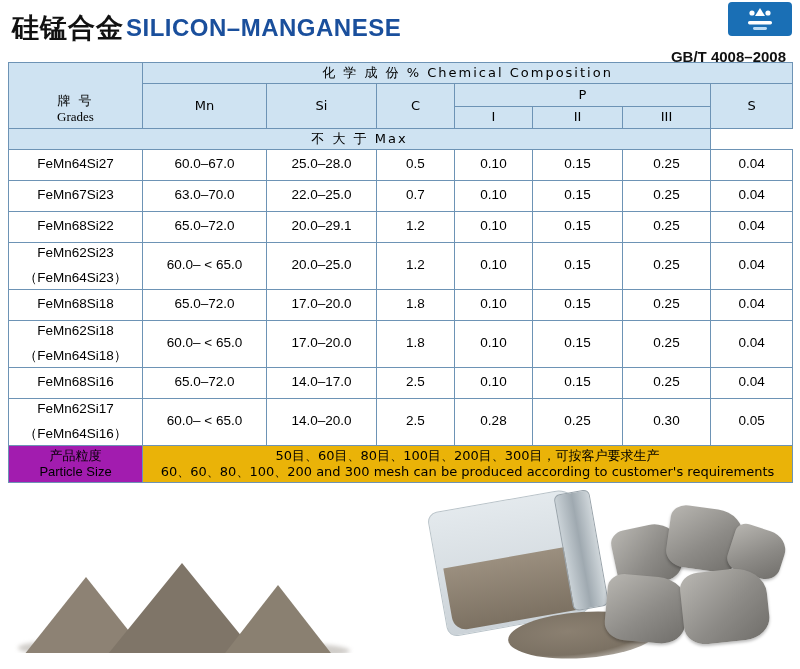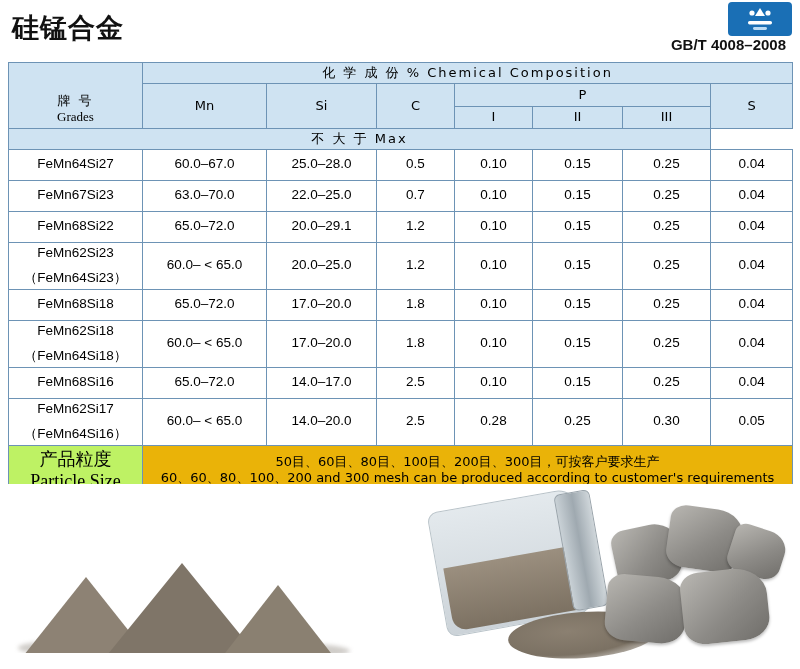--- a/index.html
+++ b/index.html
@@ -38,21 +38,21 @@
   .title-en {
     font-family: "Liberation Sans", sans-serif;
     font-size: 24px;
     font-weight: bold;
     color: #1a4f9c;
     letter-spacing: 0.5px;
   }
   .standard {
     position: absolute;
     right: 14px;
-    top: 36px;
+    top: 48px;
     font-size: 15px;
     font-weight: bold;
     color: #111111;
     font-family: "Liberation Sans", sans-serif;
   }
   .logo {
     position: absolute;
     right: 8px;
     top: 2px;
     width: 64px;
@@ -110,23 +110,23 @@
   }
   td.grade {
     font-size: 13.5px;
   }
   td.grade .sub {
     display: block;
     font-size: 13.5px;
     margin-top: 8px;
   }
   .footer-label {
-    background: #bef264;
-    font-family: Liberation Serif, serif;
-    font-size: 18px;
+    background: #a21caf;
+    font-family: Liberation Sans, sans-serif;
+    font-size: 13px;
     line-height: 1.35;
   }
   .footer-body {
     background: #eab308;
     font-size: 13px;
     line-height: 1.5;
     font-family: "DejaVu Sans", sans-serif;
     padding: 3px 6px;
   }
   .footer-body .l2 {
@@ -251,20 +251,21 @@
   .rock-3 { left: 206px; top: 92px;  width: 80px; height: 66px; transform: rotate(5deg); }
   .rock-4 { left: 282px; top: 86px;  width: 86px; height: 72px; transform: rotate(-6deg); }
   .rock-5 { left: 330px; top: 44px;  width: 54px; height: 48px; transform: rotate(18deg); }
 </style>
 </head>
 <body>
 
 <div class="header">
   <div class="title-row">
     <span class="title-cn">硅锰合金</span>
+    <span class="title-en">SILICON–MANGANESE</span>
   </div>
   <div class="standard">GB/T 4008–2008</div>
   <div class="logo">
     <svg width="64" height="34" viewBox="0 0 64 34" aria-hidden="true">
       <path d="M32 6 L37 14 L27 14 Z" fill="#ffffff"></path>
       <circle cx="24" cy="11" r="2.6" fill="#ffffff"></circle>
       <circle cx="40" cy="11" r="2.6" fill="#ffffff"></circle>
       <rect x="20" y="19" width="24" height="3.4" rx="1.6" fill="#ffffff"></rect>
       <rect x="25" y="25" width="14" height="3" rx="1.4" fill="#bcdcf5"></rect>
     </svg>

